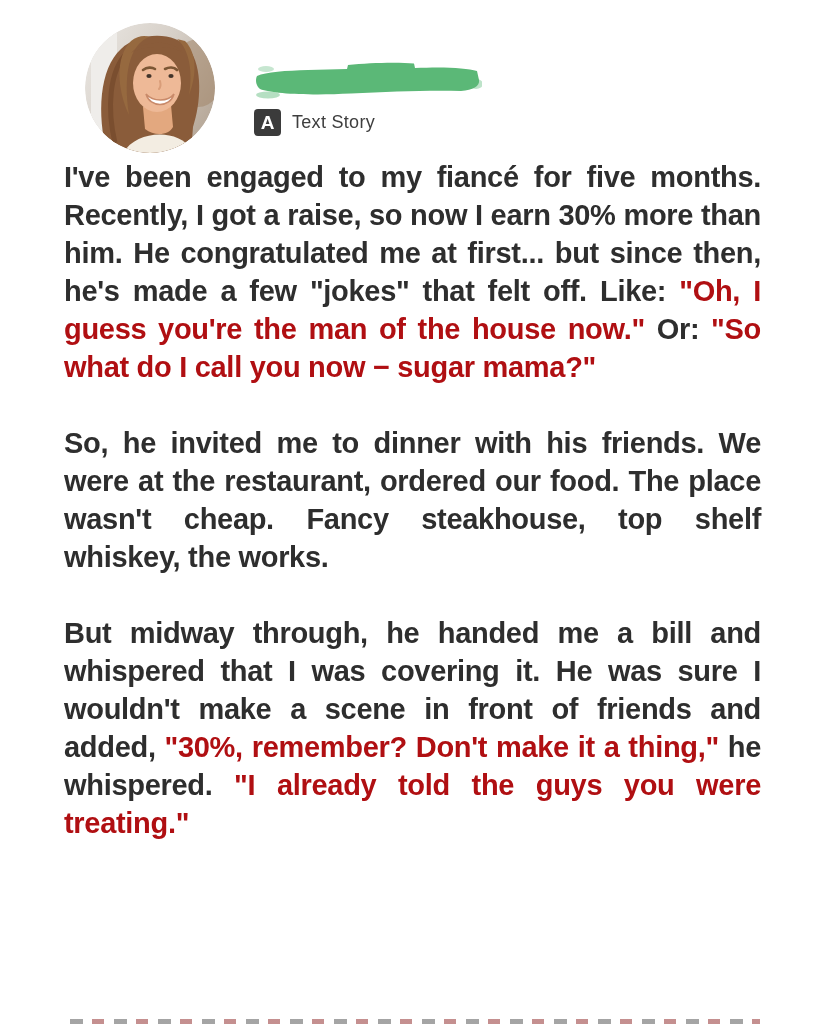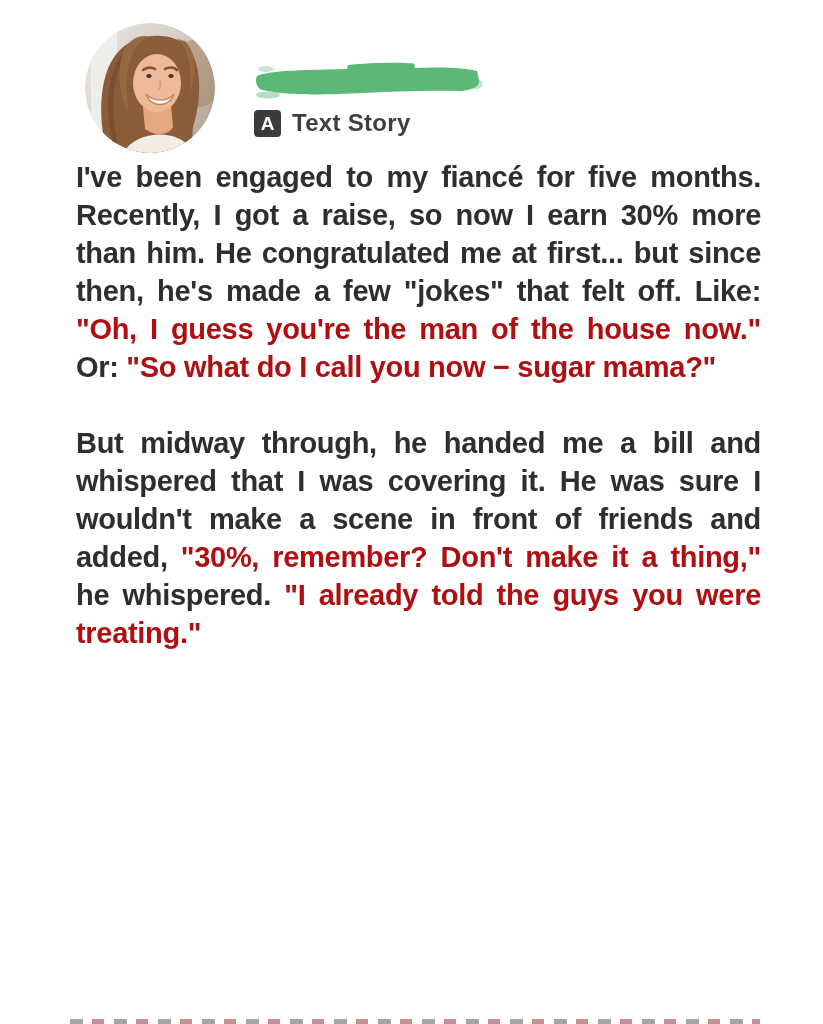--- a/index.html
+++ b/index.html
@@ -32,37 +32,37 @@
   }
   .byline-icon {
     width: 27px; height: 27px;
     background: var(--icon-bg, #3b3b3b);
     border-radius: 4px;
     color: #ffffff; font-weight: bold; font-size: 19px;
     display: flex; align-items: center; justify-content: center;
     line-height: 1;
   }
   .byline-label {
-    font-size: 24px;
+    font-size: 18px;
     color: var(--byline, #3e3e3e);
     letter-spacing: 0.3px;
-    font-weight: 700;
+    font-weight: 400;
   }
 
   
   .story {
     position: absolute; left: 64px; top: 158px; width: 697px;
     font-weight: bold;
     font-size: 29px;
     line-height: 38px;
     letter-spacing: -0.3px;
     text-align: justify;
     color: var(--body, #2e2e2e);
   }
-  .story p { margin: 0 0 38px 12px; }
+  .story p { margin: 0 0 38px 0; }
   .accent { color: var(--accent, #b00f12); }
 
   
   .cropped-line {
     position: absolute; left: 70px; top: 1019px;
     width: 690px; height: 5px;
     background: repeating-linear-gradient(90deg,
       #4a4a4a 0 13px, transparent 13px 22px,
       #8a2020 22px 34px, transparent 34px 44px);
     opacity: 0.5;
@@ -118,18 +118,19 @@
     <path class="scribble-fill" d="M5,20 C14,16 34,14.6 56,14 L95,13 L96,9 C118,6.6 148,6 162,7.6 L163,12 C190,10.6 214,11.6 225,15 L227,24 C228,30 221,34.4 209,35 C178,34 138,35.6 99,37.6 C58,39.6 21,38 8,33 C4,30 3,24 5,20 Z"></path>
   </svg>
 
   <div class="byline">
     <div class="byline-icon">A</div>
     <div class="byline-label">Text Story</div>
   </div>
 
   <div class="story">
       <p><span>I've been engaged to my fiancé for five months. Recently, I got a raise, so now I earn 30% more than him. He congratulated me at first... but since then, he's made a few "jokes" that felt off. Like: </span><span class="accent">"Oh, I guess you're the man of the house now."</span><span> Or: </span><span class="accent">"So what do I call you now − sugar mama?"</span></p>
+      <p><span>So, he invited me to dinner with his friends. We were at the restaurant, ordered our food. The place wasn't cheap. Fancy steakhouse, top shelf whiskey, the works.</span></p>
       <p><span>But midway through, he handed me a bill and whispered that I was covering it. He was sure I wouldn't make a scene in front of friends and added, </span><span class="accent">"30%, remember? Don't make it a thing,"</span><span> he whispered. </span><span class="accent">"I already told the guys you were treating."</span></p>
     </div>
 
   <div class="cropped-line"></div>
 
 </div>
 
 </body></html>

